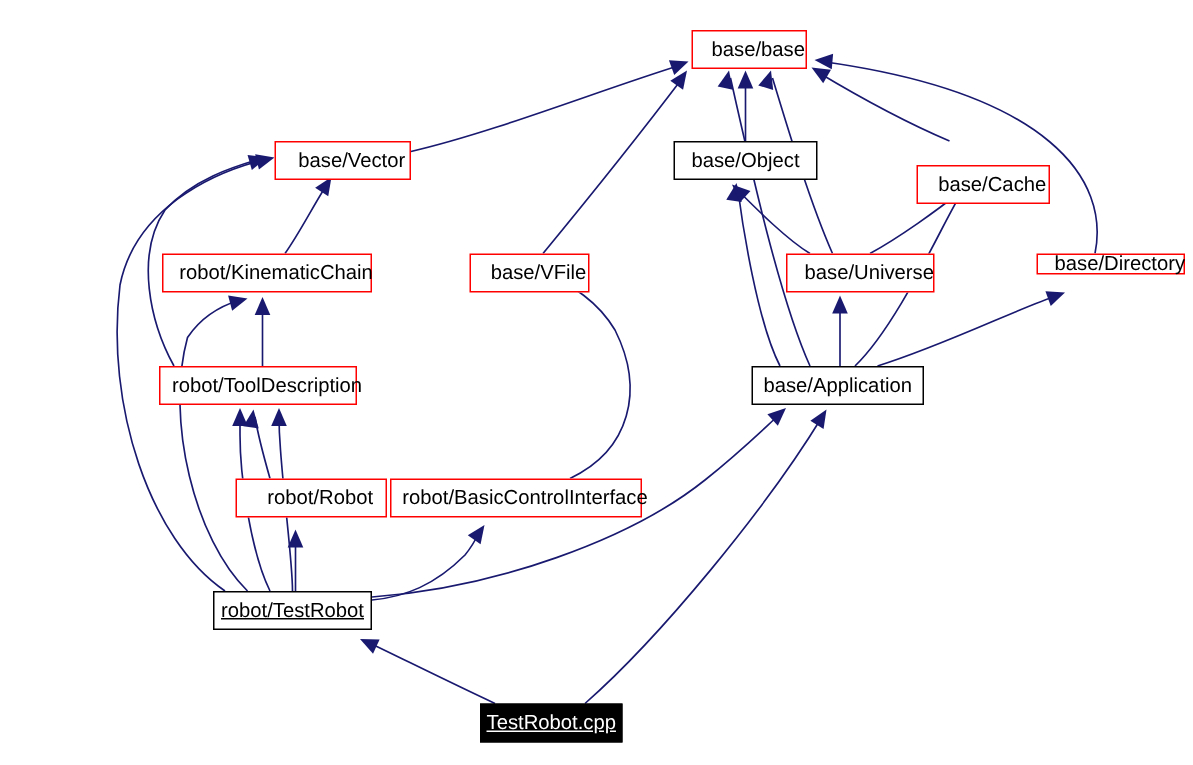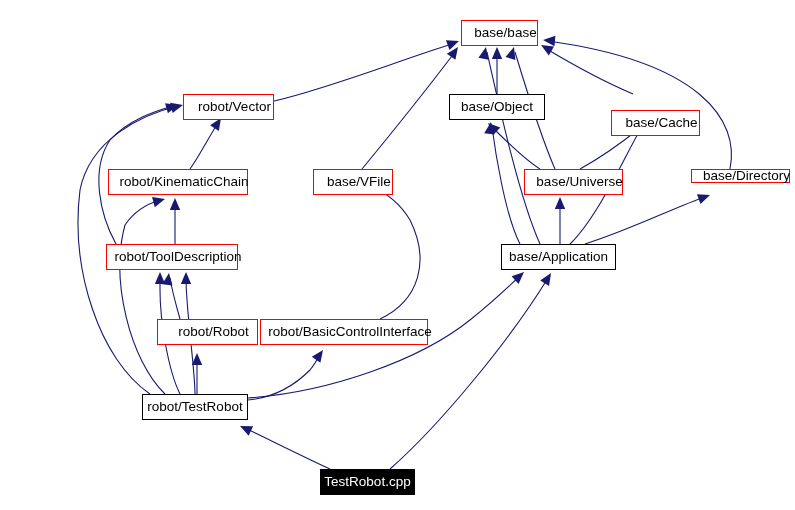--- a/index.html
+++ b/index.html
@@ -52,20 +52,21 @@
     border-color: #ff0000;
     padding-left: 12px;
   }
   .node.black {
     border-color: #000000;
   }
   .node.current {
     background: #000000;
     color: #ffffff;
     border-color: #000000;
+    text-decoration: underline;
   }
   .node-label {
     pointer-events: none;
   }
 </style>
 </head>
 <body>
 
 <div id="graph-canvas">
   <svg id="edge-layer" viewBox="0 0 795 510">
@@ -121,21 +122,21 @@
       <polygon points="0,0 -12,-5.2 -12,5.2" class="arrow-head" transform="translate(524,272) rotate(-42)"></polygon>
       <path d="M 330,469 C 300,455 270,440 245,428" class="edge-path"></path>
       <polygon points="0,0 -12,-5.2 -12,5.2" class="arrow-head" transform="translate(240,426) rotate(-155)"></polygon>
       <path d="M 390,469 C 440,425 510,340 548,278" class="edge-path"></path>
       <polygon points="0,0 -12,-5.2 -12,5.2" class="arrow-head" transform="translate(551,273) rotate(-58)"></polygon>
     </svg>
 <div class="node red" style="left: 461px; top: 20px; width: 77px; height: 26px;">
       <span class="node-label">base/base</span>
     </div>
     <div class="node red" style="left: 183px; top: 94px; width: 91px; height: 26px;">
-      <span class="node-label">robot/Vector</span>
+      <span class="node-label">base/Vector</span>
     </div>
     <div class="node black" style="left: 449px; top: 94px; width: 96px; height: 26px;">
       <span class="node-label">base/Object</span>
     </div>
     <div class="node red" style="left: 611px; top: 94px; width: 89px; height: 26px; margin-top: 16px;">
       <span class="node-label">base/Cache</span>
     </div>
     <div class="node red" style="left: 108px; top: 169px; width: 140px; height: 26px;">
       <span class="node-label">robot/KinematicChain</span>
     </div>
@@ -153,19 +154,19 @@
     </div>
     <div class="node black" style="left: 501px; top: 244px; width: 115px; height: 26px;">
       <span class="node-label">base/Application</span>
     </div>
     <div class="node red" style="left: 157px; top: 319px; width: 101px; height: 26px;">
       <span class="node-label">robot/Robot</span>
     </div>
     <div class="node red" style="left: 260px; top: 319px; width: 168px; height: 26px;">
       <span class="node-label">robot/BasicControlInterface</span>
     </div>
-    <div class="node black" style="left: 142px; top: 394px; width: 106px; height: 26px;">
+    <div class="node black" style="left: 142px; top: 394px; width: 106px; height: 26px; text-decoration: underline;">
       <span class="node-label">robot/TestRobot</span>
     </div>
     <div class="node current" style="left: 320px; top: 469px; width: 95px; height: 26px;">
       <span class="node-label">TestRobot.cpp</span>
     </div>
   </div>
 
 </body></html>

